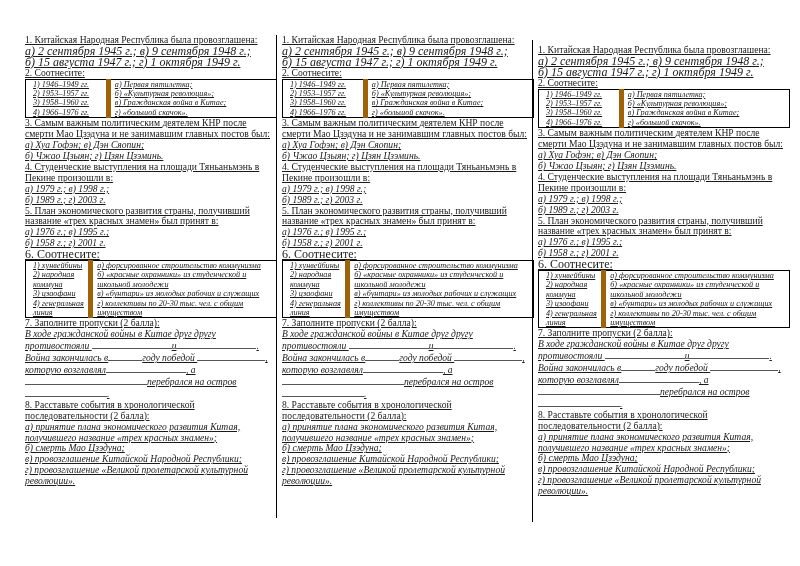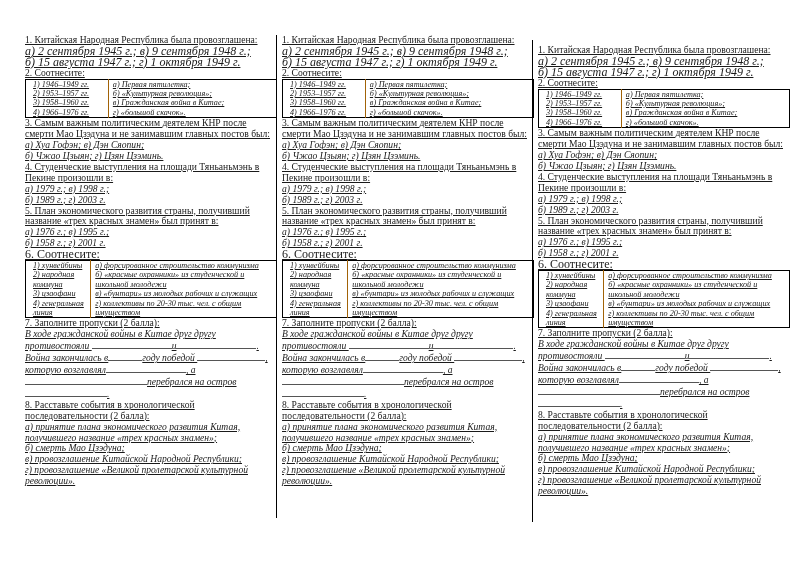--- a/index.html
+++ b/index.html
@@ -11,21 +11,21 @@
     #col3 { left: 538px; top: 45px; }
     .divider { position: absolute; width: 1px; background: #000; }
     #div1 { left: 276px; top: 35px; height: 483px; }
     #div2 { left: 532px; top: 40px; height: 482px; }
     .q { margin: 0; }
     .i { font-style: italic; }
     .big { font-size: 12px; }
     table.match { border-collapse: collapse; width: 100%; border: 1.2px solid #000;
                   font-style: italic; font-size: 8.2px; line-height: 9.4px; margin: 0; }
     table.match td { vertical-align: top; padding: 0 4px; }
-    table.match td.left { border-right: 1px solid #a16207; width: 33%; padding-left: 7px; }
+    table.match td.left { border-right: 5px solid #a16207; width: 33%; padding-left: 7px; }
     table.match.wide td.left { width: 26%; margin-top: 8px; }
     .line { display: block; }
     .blank { display: inline-block; border-bottom: 1px solid #555; height: 8px; vertical-align: baseline; }
   </style>
 </head>
 <body>
 
 <div class="divider" id="div1"></div>
 <div class="divider" id="div2"></div>
 

